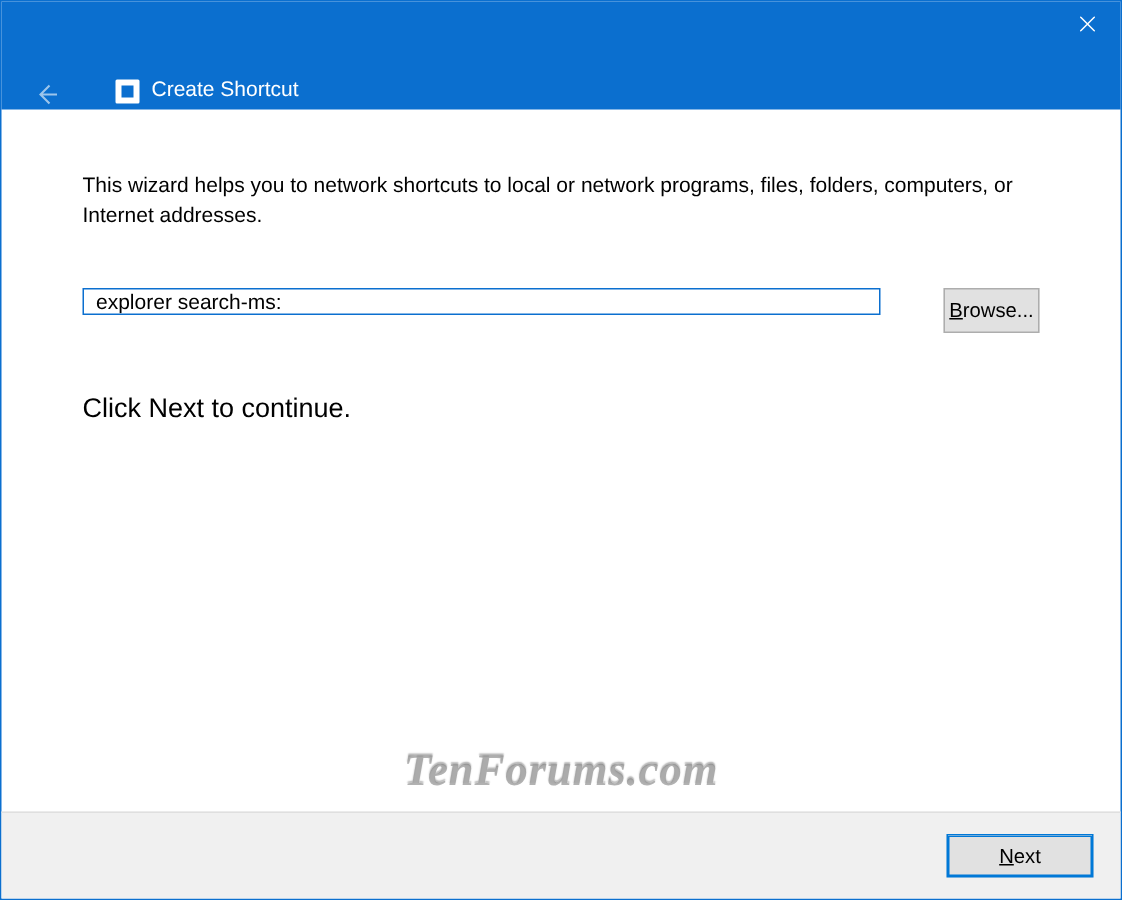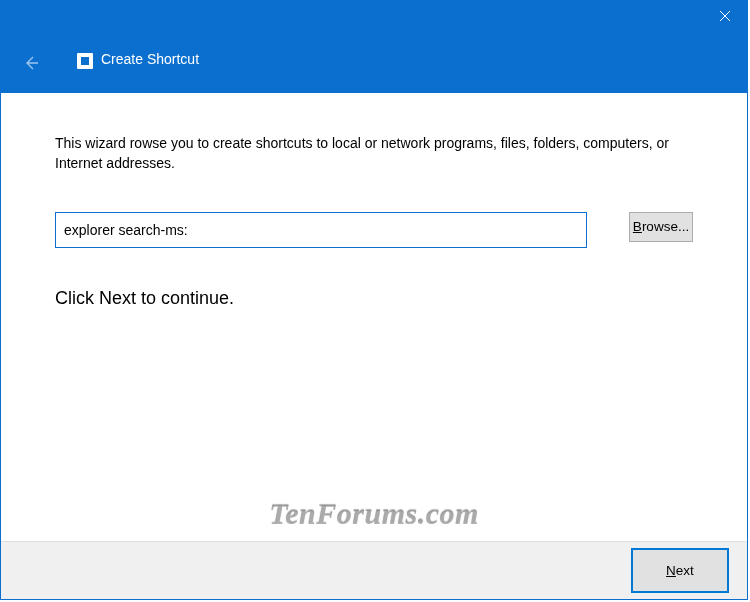--- a/index.html
+++ b/index.html
@@ -14,21 +14,21 @@
     .window {
       width: 748px;
       height: 600px;
       border: 1px solid #0b6fcf;
       display: flex;
       flex-direction: column;
       background: #fff;
       position: relative;
     }
     .titlebar {
-      height: 92px;
+      height: 72px;
       background: #0b6fcf;
       position: relative;
       display: flex;
       align-items: center;
       color: #fff;
     }
     .close-btn {
       position: absolute;
       top: 0;
       right: 0;
@@ -104,21 +104,21 @@
     .field-label .underline { text-decoration: underline; }
     .field-row {
       display: flex;
       align-items: stretch;
       gap: 14px;
       margin-bottom: 40px;
     }
     .location-input {
       flex: 0 0 532px;
       width: 532px;
-      height: 36px;
+      height: 18px;
       border: 1px solid #0b6fcf;
       padding: 0 8px;
       font-size: 14px;
       font-family: inherit;
       outline: none;
       color: #000;
     }
     .browse-btn {
       width: 71px;
       height: 30px;
@@ -139,21 +139,21 @@
       background: #f0f0f0;
       border-top: 1px solid #dfdfdf;
       display: flex;
       justify-content: flex-end;
       align-items: center;
       padding: 0 18px;
       gap: 10px;
     }
     .footer button {
       width: 98px;
-      height: 45px;
+      height: 29px;
       font-size: 13.5px;
       font-family: inherit;
       cursor: pointer;
     }
     .next-btn {
       background: #e1e1e1;
       border: 1px solid #0078d7;
       box-shadow: inset 0 0 0 1px #0078d7;
     }
     .next-btn .underline { text-decoration: underline; }
@@ -189,21 +189,21 @@
     <div class="back-btn">
       <svg viewBox="0 0 16 16">
           <path d="M10 2 L4 8 L10 14 M4 8 L15 8" stroke="#fff" stroke-width="1.4" fill="none"></path>
         </svg>
     </div>
     <div class="title-icon"></div>
     <div class="title-text">Create Shortcut</div>
   </div>
 
   <div class="content">
-    <p class="description">This wizard rowse you to create shortcuts to local or network programs, files, folders, computers, or Internet addresses.</p>
+    <p class="description">This wizard helps you to network shortcuts to local or network programs, files, folders, computers, or Internet addresses.</p>
 
     <div class="field-row">
       <input type="text" class="location-input" value="explorer search-ms:" style="">
       <button class="browse-btn">
         <span class="underline">B</span><span>rowse...</span>
       </button>
     </div>
 
     <p class="continue-text">Click Next to continue.</p>
   </div>

